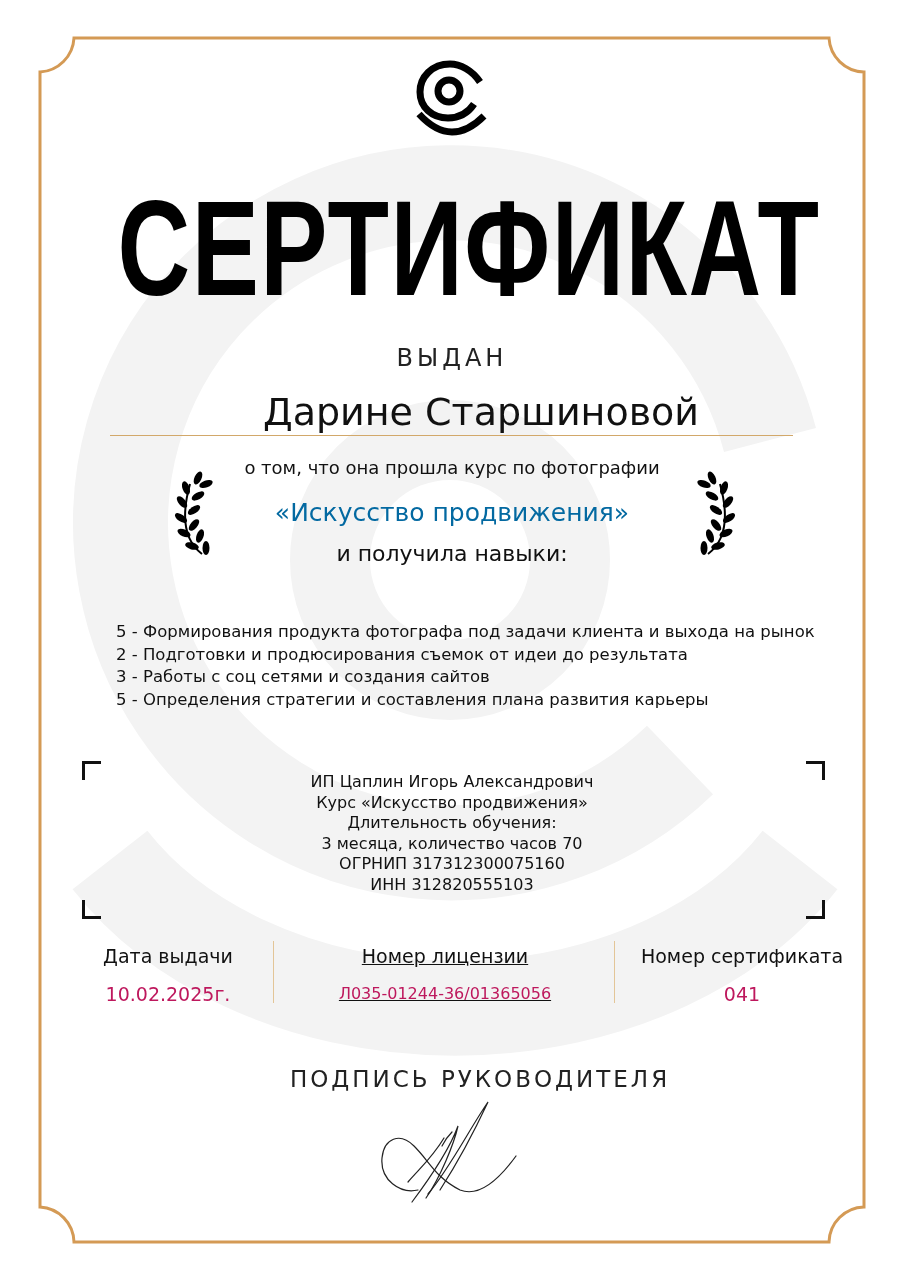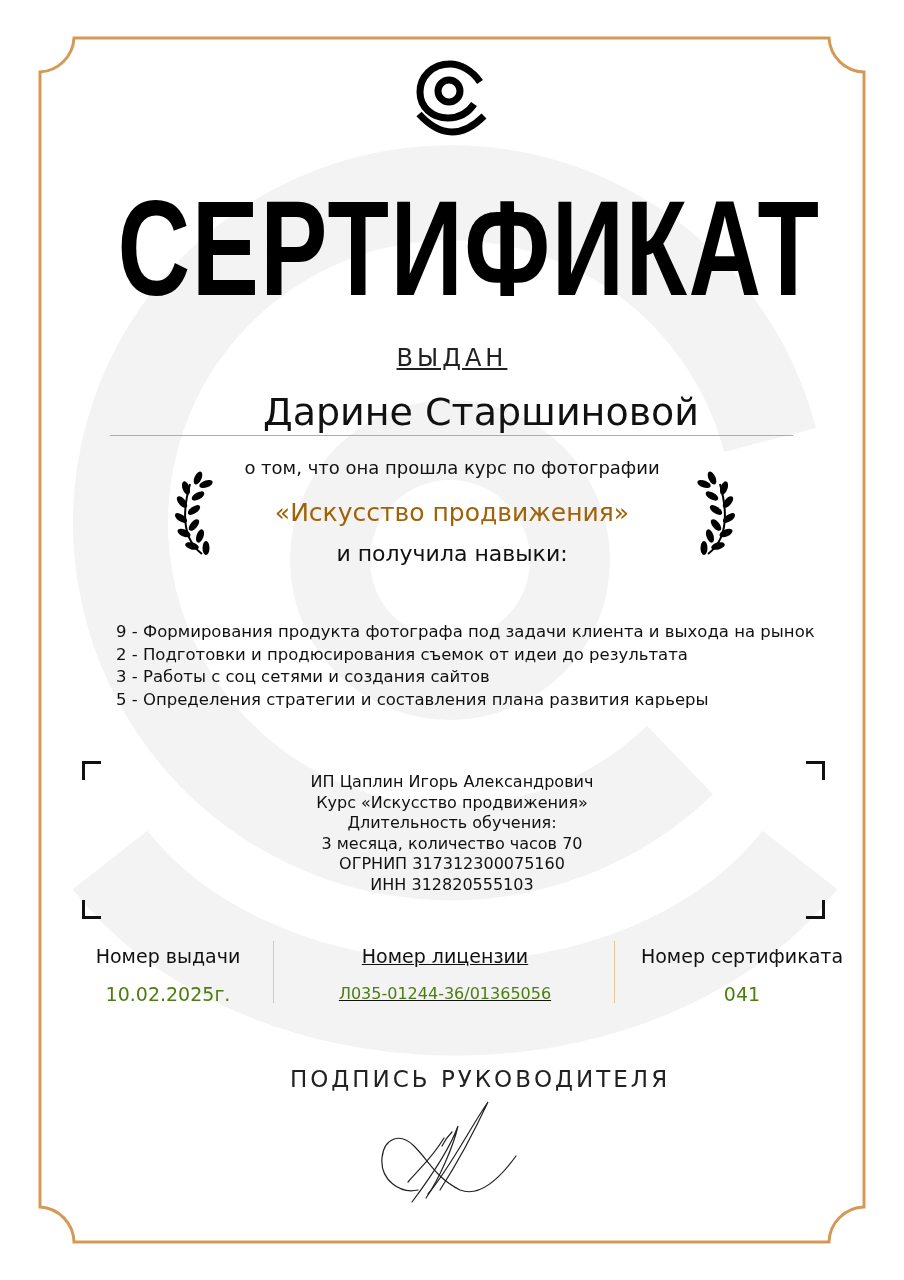--- a/index.html
+++ b/index.html
@@ -11,39 +11,39 @@
     .center-text { position: absolute; left: 0; width: 904px; text-align: center; }
     #frame { position: absolute; left: 0; top: 0; }
     #watermark { position: absolute; left: 0; top: 0; }
     .logo { left: 414px; top: 60px; width: 76px; width: 76px; height: 80px; }
     .title {
       top: 178px; font-family: "Liberation Sans", sans-serif; font-weight: bold;
       font-size: 136px; line-height: 140px; letter-spacing: 2px; color: #000;
       transform: scaleX(0.74); transform-origin: 452px 0;
       word-spacing: 0; white-space: nowrap;
     }
-    .issued { top: 344px; font-size: 24px; letter-spacing: 4px; color: #222; text-decoration: underline; }
+    .issued { top: 344px; font-size: 24px; letter-spacing: 4px; color: #222; }
     .name { top: 390px; font-size: 38px; color: #111; padding-left: 29px; }
     .name-line { left: 110px; top: 435px; width: 683px; height: 1px; background: #d2a86a; }
     .line1 { top: 457px; font-size: 18px; color: #111; }
-    .line2 { top: 498px; font-size: 25px; color: #a16207; }
+    .line2 { top: 498px; font-size: 25px; color: #0369a1; }
     .line3 { top: 541px; font-size: 22px; color: #111; text-align: center; }
     .laurel-left { left: 172px; top: 470px; width: 44px; height: 86px; }
     .laurel-right { left: 694px; top: 470px; width: 44px; height: 86px; }
     .skills { left: 116px; top: 621px; font-size: 16.5px; line-height: 22.5px; color: #111; }
     .skills div { white-space: nowrap; }
     .bracket { width: 16px; height: 16px; border-color: #111; border-style: solid; border-width: 0; }
     .b-tl { left: 82px; top: 761px; border-top-width: 3px; border-left-width: 3px; }
     .b-tr { left: 806px; top: 761px; border-top-width: 3px; border-right-width: 3px; }
     .b-bl { left: 82px; top: 900px; border-bottom-width: 3px; border-left-width: 3px; }
     .b-br { left: 806px; top: 900px; border-bottom-width: 3px; border-right-width: 3px; }
     .info { top: 772px; font-size: 16px; line-height: 20.5px; color: #111; }
     .col { position: absolute; text-align: center; }
     .col .h { font-size: 19px; line-height: 24px; color: #111; }
-    .col .v { font-size: 19px; line-height: 24px; color: #4d7c0f; margin-top: 14px; }
+    .col .v { font-size: 19px; line-height: 24px; color: #be185d; margin-top: 14px; }
     .col .v.small { font-size: 16px; margin-top: 14px; }
     .col-date { left: 68px; top: 944px; width: 200px; }
     .col-lic { left: 300px; top: 944px; width: 290px; text-decoration: underline; }
     .col-cert { left: 632px; top: 944px; width: 220px; }
     .vsep { width: 1px; height: 62px; background: #e3c597; top: 941px; }
     .sign-label { top: 1066px; font-size: 23px; letter-spacing: 3px; color: #222; padding-left: 28px; }
     .signature { left: 370px; top: 1098px; width: 160px; height: 118px; }
   </style>
 </head>
 <body>
@@ -107,42 +107,42 @@
     <ellipse cx="20" cy="76" rx="3.5" ry="7" transform="rotate(-75 20 76)"></ellipse>
     <ellipse cx="34" cy="78" rx="3.5" ry="7" transform="rotate(0 34 78)"></ellipse>
   </g>
 </svg>
 
 <div class="center-text line1">о том, что она прошла курс по фотографии</div>
 <div class="center-text line2">«Искусство продвижения»</div>
 <div class="center-text line3">и получила навыки:</div>
 
 <div class="abs skills">
-  <div>9 - Формирования продукта фотографа под задачи клиента и выхода на рынок</div>
+  <div>5 - Формирования продукта фотографа под задачи клиента и выхода на рынок</div>
   <div>2 - Подготовки и продюсирования съемок от идеи до результата</div>
   <div>3 - Работы с соц сетями и создания сайтов</div>
   <div>5 - Определения стратегии и составления плана развития карьеры</div>
 </div>
 
 <div class="abs bracket b-tl"></div>
 <div class="abs bracket b-tr"></div>
 <div class="abs bracket b-bl"></div>
 <div class="abs bracket b-br"></div>
 
 <div class="center-text info">
   <div>ИП Цаплин Игорь Александрович</div>
   <div>Курс «Искусство продвижения»</div>
   <div>Длительность обучения:</div>
   <div>3 месяца, количество часов 70</div>
   <div>ОГРНИП 317312300075160</div>
   <div>ИНН 312820555103</div>
 </div>
 
 <div class="col col-date">
-  <div class="h">Номер выдачи</div>
+  <div class="h">Дата выдачи</div>
   <div class="v">10.02.2025г.</div>
 </div>
 <div class="abs vsep" style="left:273px;"></div>
 <div class="col col-lic">
   <div class="h">Номер лицензии</div>
   <div class="v small">Л035-01244-36/01365056</div>
 </div>
 <div class="abs vsep" style="left:614px;"></div>
 <div class="col col-cert">
   <div class="h">Номер сертификата</div>

